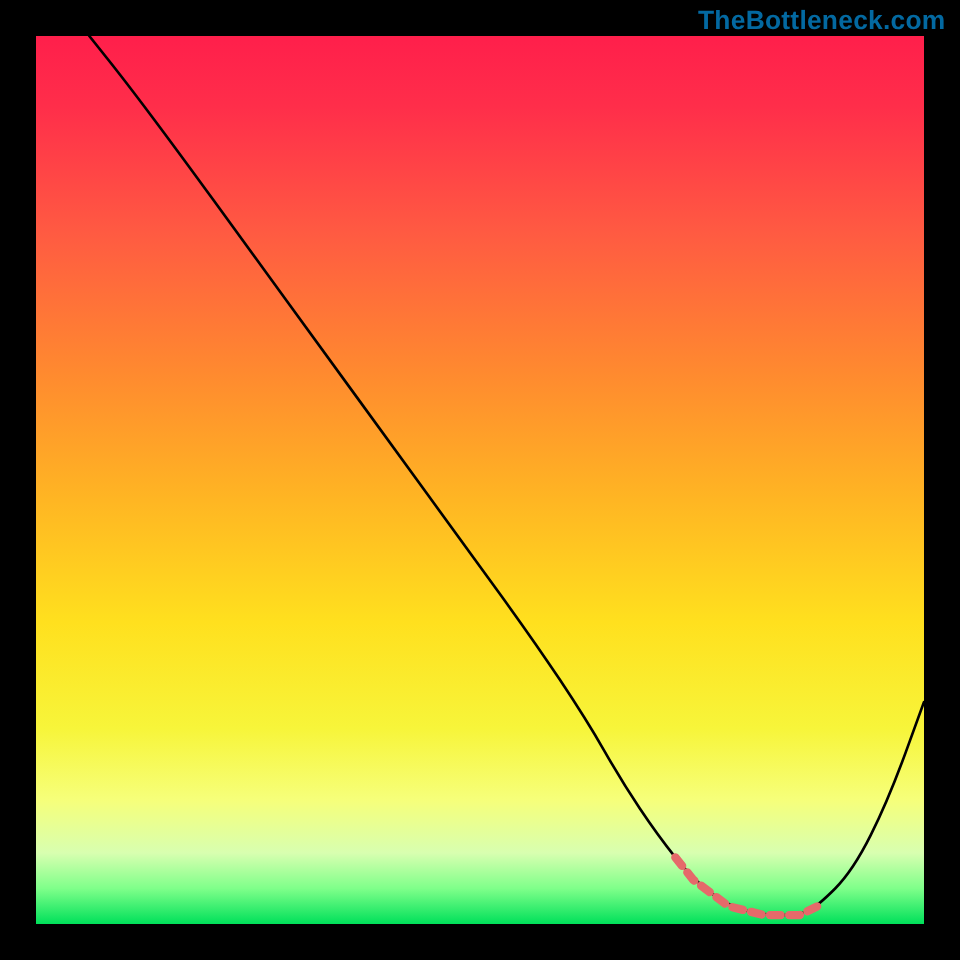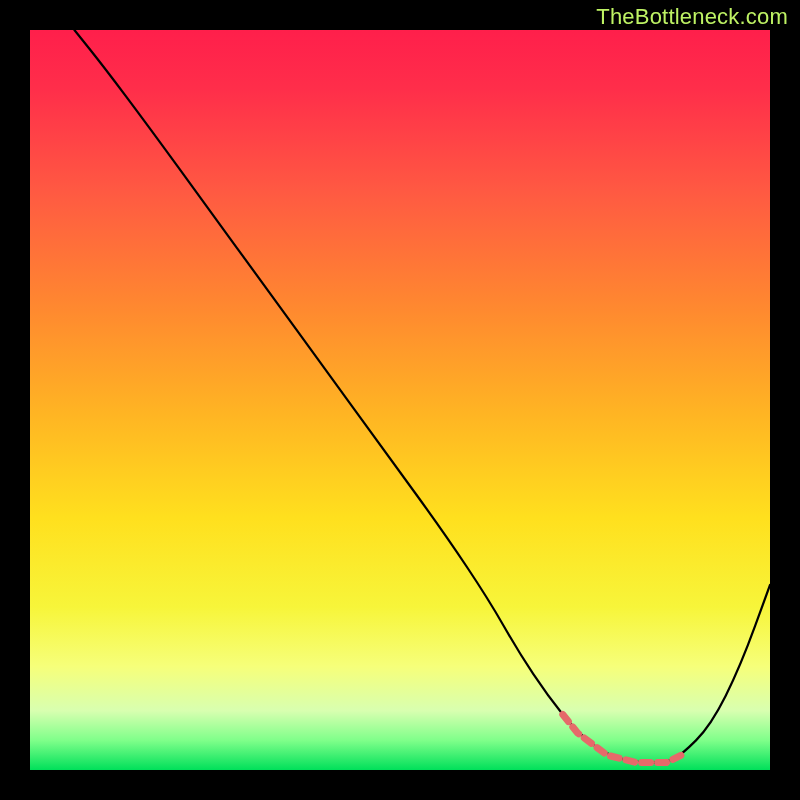--- a/index.html
+++ b/index.html
@@ -14,23 +14,23 @@
   .frame {
     position: relative;
     width: 800px;
     height: 800px;
     background: #000;
   }
   .watermark {
     position: absolute;
     top: 4px;
     right: 12px;
-    color: #bef264;
+    color: #0369a1;
     font-size: 22px;
-    font-weight: 400;
+    font-weight: 700;
     letter-spacing: 0.2px;
     z-index: 5;
   }
   .plot-area {
     position: absolute;
     left: 30px;
     top: 30px;
     width: 740px;
     height: 740px;
   }

